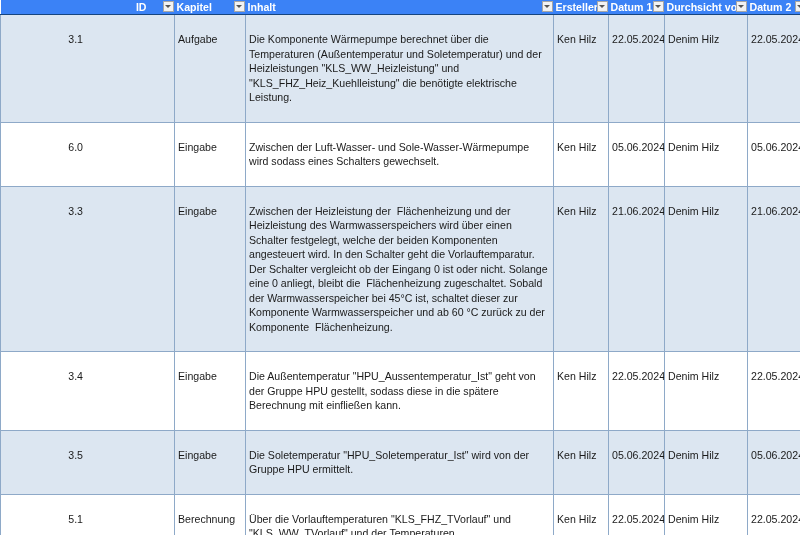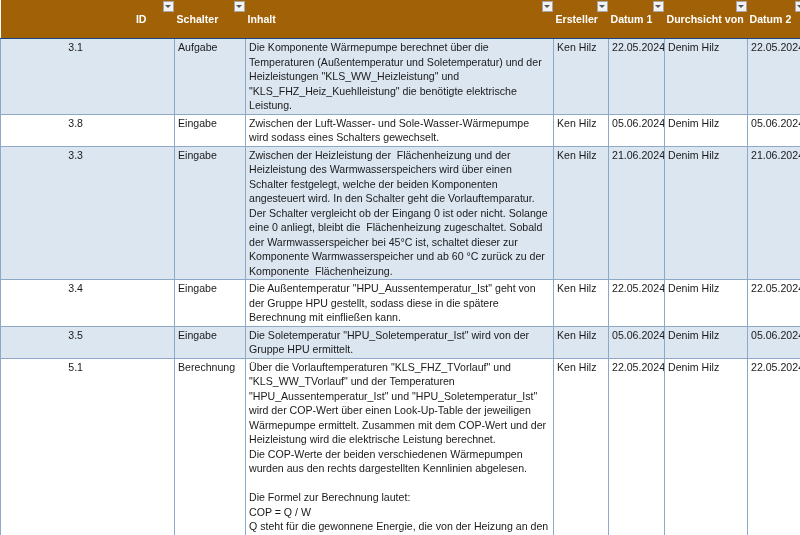--- a/index.html
+++ b/index.html
@@ -1,32 +1,32 @@
 <!DOCTYPE html>
 <html><head>
 <meta charset="utf-8">
 <style>
   html, body { margin:0; padding:0; background:#ffffff; }
   body { width:800px; height:535px; overflow:hidden; font-family:"Liberation Sans", sans-serif; }
   table { border-collapse:collapse; table-layout:fixed; width:806px; font-size:10.6px; color:#1a1a1a; }
   col.c-id { width:174px; } col.c-kap { width:71px; } col.c-inh { width:308px; }
   col.c-ers { width:55px; } col.c-d1 { width:56px; } col.c-dur { width:83px; } col.c-d2 { width:59px; }
   thead th {
-    background:#a16207; color:#ffffff; font-weight:bold; height:14px; padding:12px 2px;
+    background:#3b82f6; color:#ffffff; font-weight:bold; height:14px; padding:0 2px;
     text-align:left; white-space:nowrap; overflow:hidden; position:relative; line-height:14px;
     border-bottom:1px solid #16457f;
   }
   thead th.right { text-align:right; padding-right:28px; }
   .filter-btn {
     position:absolute; right:1px; top:1px; width:11px; height:11px; background:#f2f2f2;
     border:1px solid #a6a6a6; box-sizing:border-box; display:flex; align-items:center; justify-content:center;
   }
   .filter-btn span { width:0; height:0; border-left:3px solid transparent; border-right:3px solid transparent; border-top:3px solid #555; }
   tbody td {
-    vertical-align:top; padding:1px 3px; line-height:14.5px;
+    vertical-align:top; padding:17px 3px; line-height:14.5px;
     border-left:1px solid #8ea9c8; border-right:1px solid #8ea9c8; border-bottom:1px solid #8ea9c8;
     overflow:hidden;
   }
   tbody tr.odd td { background:#dce6f1; }
   tbody tr.even td { background:#ffffff; }
   td.num { text-align:center; }
   td.idc { text-align:right; padding-right:2px; }
   td.idc span { display:inline-block; width:100%; text-align:right; padding-right:89px; box-sizing:border-box; }
   td.inh { white-space:pre-wrap; }
 </style>
@@ -41,21 +41,21 @@
       <col class="c-ers">
       <col class="c-d1">
       <col class="c-dur">
       <col class="c-d2">
   </colgroup>
   <thead>
     <tr>
       <th class="right"><span>ID</span><span class="filter-btn">
             <span></span>
           </span></th>
-      <th><span>Schalter</span><span class="filter-btn">
+      <th><span>Kapitel</span><span class="filter-btn">
             <span></span>
           </span></th>
       <th><span>Inhalt</span><span class="filter-btn">
             <span></span>
           </span></th>
       <th><span>Ersteller</span><span class="filter-btn">
             <span></span>
           </span></th>
       <th><span>Datum 1</span><span class="filter-btn">
             <span></span>
@@ -72,21 +72,21 @@
   <tr class="odd" style="height: 56px;">
         <td class="idc"><span>3.1</span></td>
         <td>Aufgabe</td>
         <td class="inh">Die Komponente Wärmepumpe berechnet über die Temperaturen (Außentemperatur und Soletemperatur) und der Heizleistungen "KLS_WW_Heizleistung" und "KLS_FHZ_Heiz_Kuehlleistung" die benötigte elektrische Leistung.</td>
         <td>Ken Hilz</td>
         <td class="num">22.05.2024</td>
         <td>Denim Hilz</td>
         <td class="num">22.05.2024</td>
       </tr>
       <tr class="even" style="height: 31px;">
-        <td class="idc"><span>3.8</span></td>
+        <td class="idc"><span>6.0</span></td>
         <td>Eingabe</td>
         <td class="inh">Zwischen der Luft-Wasser- und Sole-Wasser-Wärmepumpe wird sodass eines Schalters gewechselt.</td>
         <td>Ken Hilz</td>
         <td class="num">05.06.2024</td>
         <td>Denim Hilz</td>
         <td class="num">05.06.2024</td>
       </tr>
       <tr class="odd" style="height: 117px;">
         <td class="idc"><span>3.3</span></td>
         <td>Eingabe</td>

